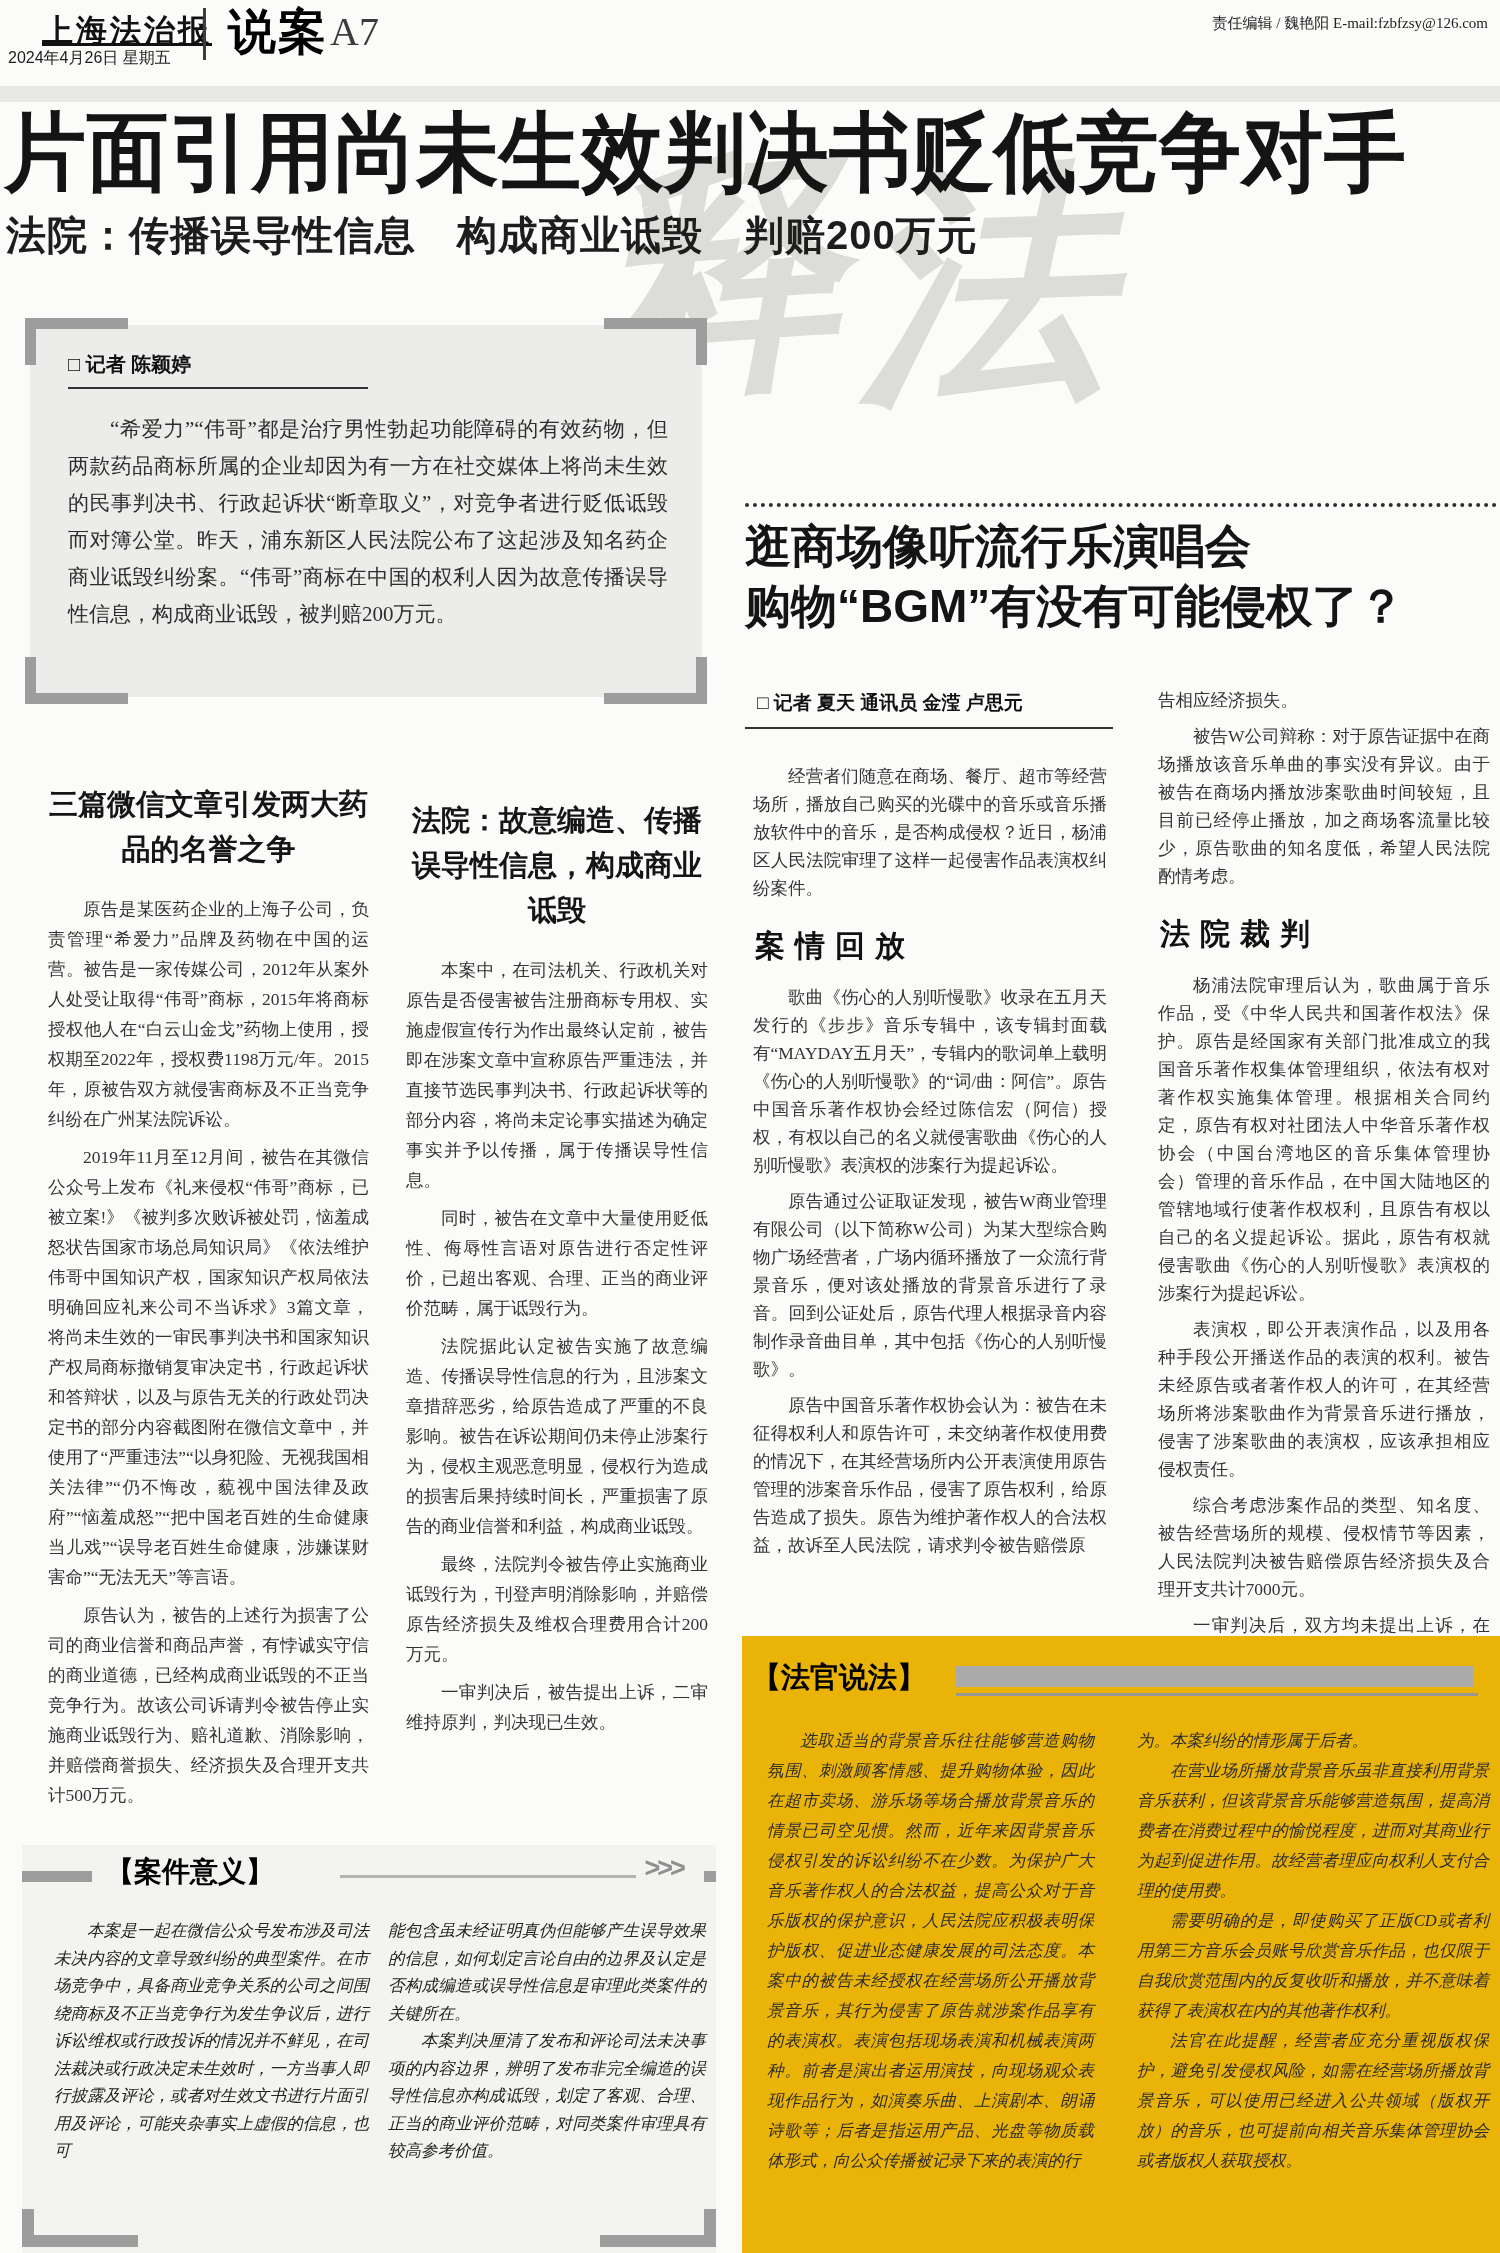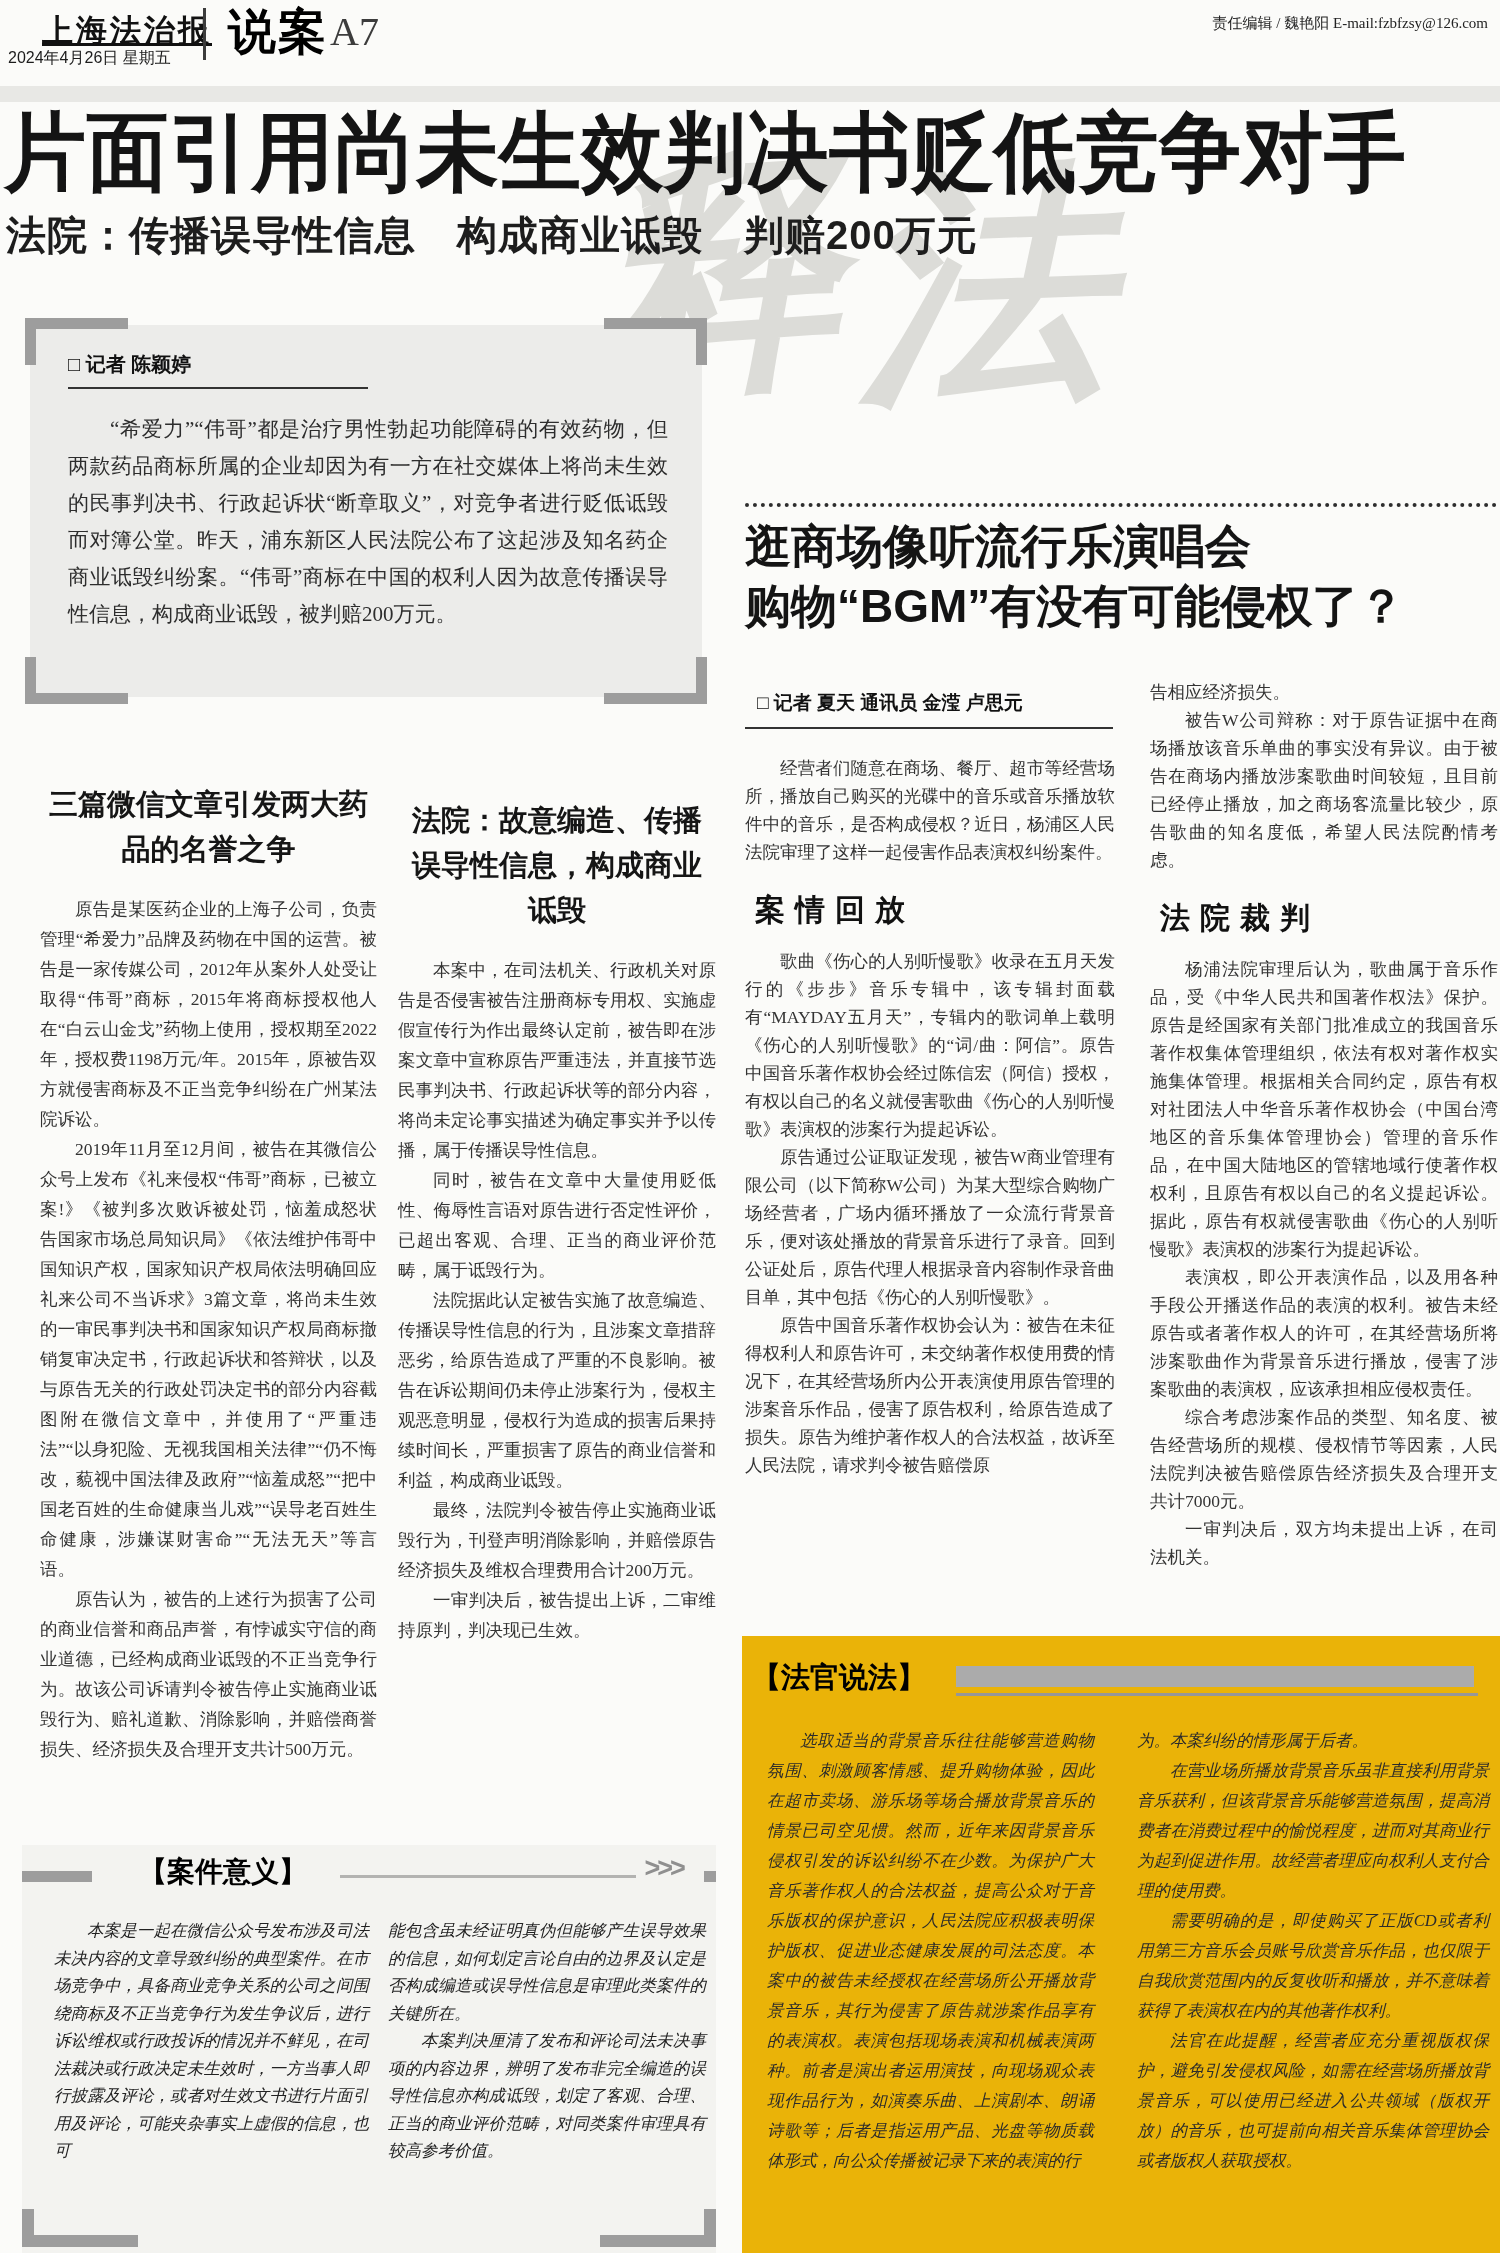--- a/index.html
+++ b/index.html
@@ -42,28 +42,28 @@
                font-family:"Liberation Sans",sans-serif;}
   .lead-rule{position:absolute;left:38px;top:62px;width:300px;height:2px;background:#333;}
   .lead-text{position:absolute;left:38px;top:86px;width:600px;font-size:21px;line-height:37px;
              text-align:justify;text-indent:2em;color:#2d2d2d;}
 
   
   .colA{left:40px;top:782px;width:337px;z-index:1;}
   .colB{left:398px;top:798px;width:318px;z-index:1;}
   .sec-head{font-size:29px;line-height:45px;font-weight:900;color:#151515;text-align:center;
             font-family:"Liberation Serif",serif;margin:0 0 22px 0;}
-  .body p{margin:0;font-size:17.5px;line-height:30px;text-align:justify;text-indent:2em;color:#333;}
+  .body p{margin:8px;font-size:17.5px;line-height:30px;text-align:justify;text-indent:2em;color:#333;}
   .body p.noind{text-indent:0;}
 
   
   .sig-panel{left:22px;top:1845px;width:694px;height:408px;background:#f3f3f0;z-index:1;}
   .sig-bar-l{position:absolute;left:0;top:26px;width:70px;height:11px;background:#9d9d9d;}
   .sig-label{position:absolute;left:84px;top:8px;font-size:28px;font-weight:900;color:#000;
-             font-family:"Liberation Sans",sans-serif;margin-left:33px;}
+             font-family:"Liberation Sans",sans-serif;}
   .sig-line{position:absolute;left:318px;top:30px;width:296px;height:3px;background:#b3b3b1;}
   .sig-arrows{position:absolute;left:622px;top:8px;font-size:27px;font-weight:900;color:#8f8f8f;
               font-family:"Liberation Sans",sans-serif;font-style:italic;letter-spacing:-3px;}
   .sig-bar-r{position:absolute;left:682px;top:26px;width:12px;height:11px;background:#9d9d9d;}
   .sig-col1{position:absolute;left:32px;top:72px;width:315px;}
   .sig-col2{position:absolute;left:366px;top:72px;width:318px;}
   .kai p{margin:0;font-size:16.5px;line-height:27.5px;text-align:justify;text-indent:2em;
          font-style:italic;color:#222;}
   .kai p.noind{text-indent:0;}
   .sig-cb{position:absolute;width:104px;height:26px;}

